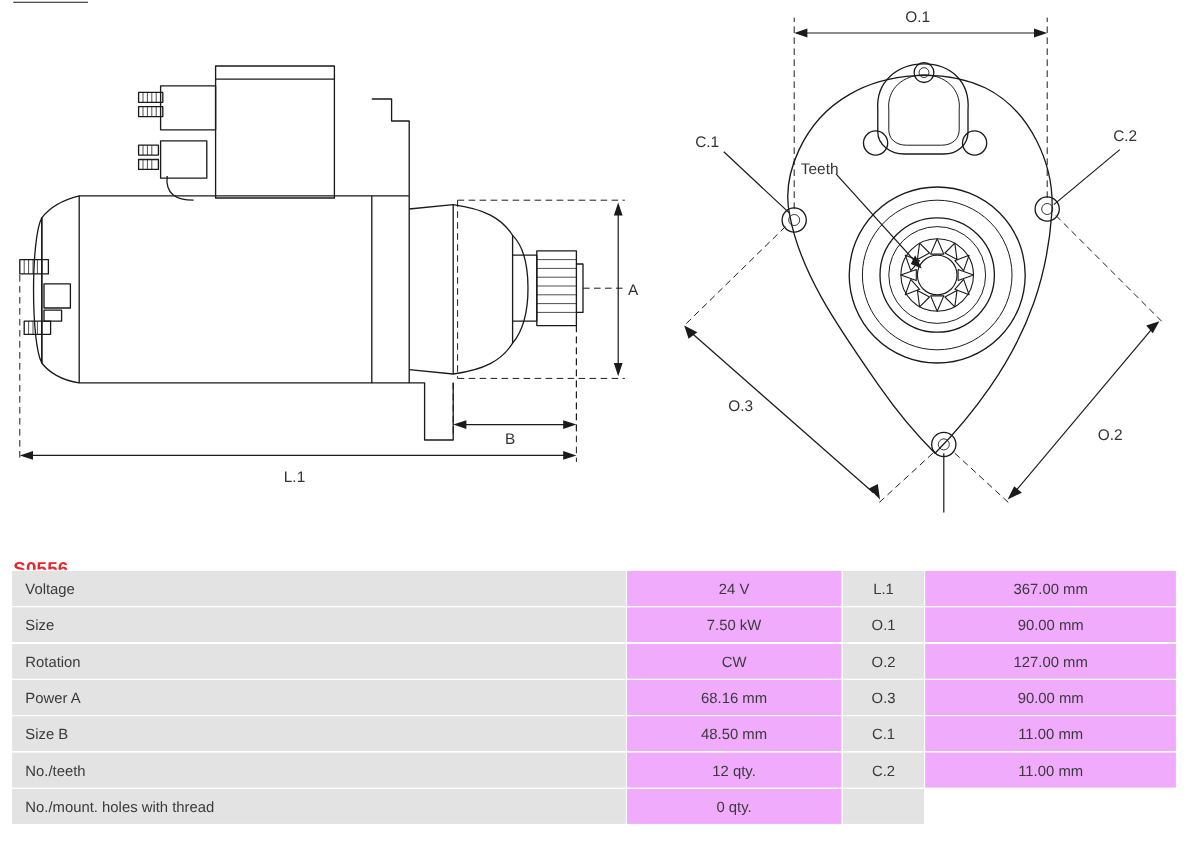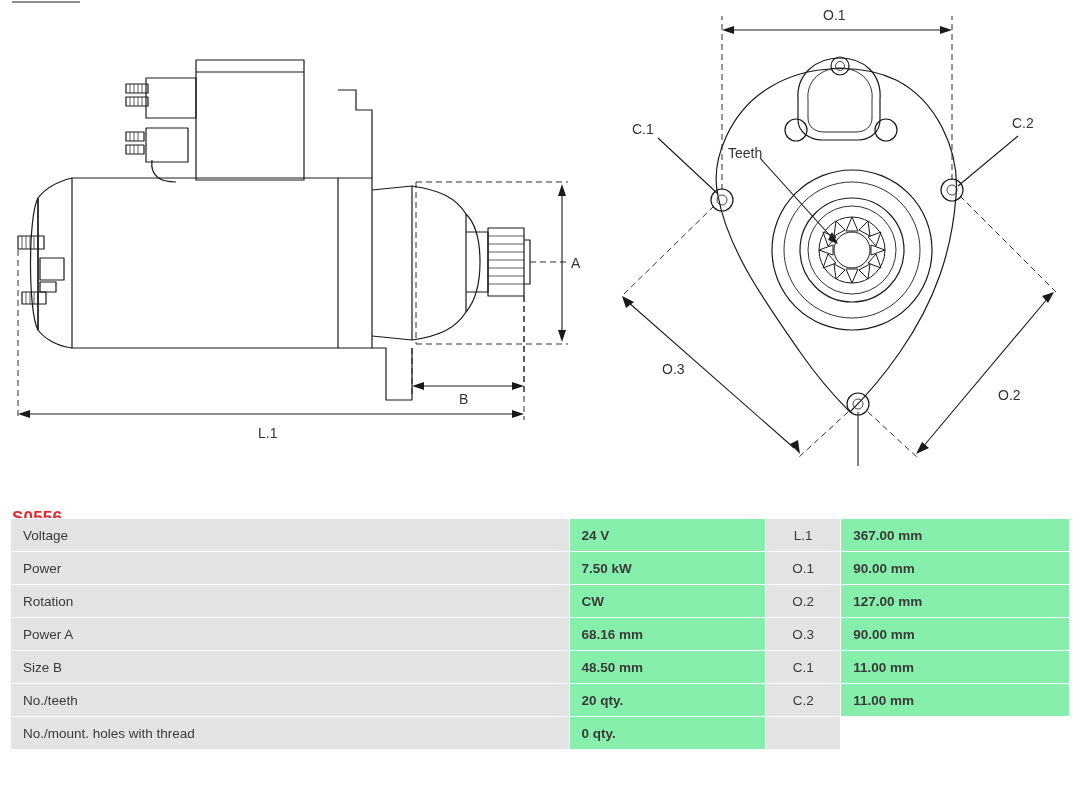--- a/index.html
+++ b/index.html
@@ -70,23 +70,22 @@
   .spec-table td {
     border: 1px solid #ffffff;
     height: 32px;
     padding: 0 12px;
     background: #e3e3e3;
     color: #3a3a3a;
     white-space: nowrap;
     overflow: hidden;
   }
   .spec-table td.val {
-    background: #86efac;
-    text-align: left;
-    font-weight: bold;
+    background: #f0abfc;
+    text-align: center;
   }
   .spec-table td.lbl {
   }
   .spec-table td.key2 {
     text-align: center;
     width: 75px;
   }
   .spec-table td.empty {
     background: #e3e3e3;
   }
@@ -263,21 +262,21 @@
         <col class="col-val2">
     </colgroup>
     <tbody>
       <tr>
         <td class="lbl">Voltage</td>
         <td class="val">24 V</td>
         <td class="key2">L.1</td>
         <td class="val">367.00 mm</td>
       </tr>
       <tr>
-        <td class="lbl">Power</td>
+        <td class="lbl">Size</td>
         <td class="val">7.50 kW</td>
         <td class="key2">O.1</td>
         <td class="val">90.00 mm</td>
       </tr>
       <tr>
         <td class="lbl">Rotation</td>
         <td class="val">CW</td>
         <td class="key2">O.2</td>
         <td class="val">127.00 mm</td>
       </tr>
@@ -288,21 +287,21 @@
         <td class="val">90.00 mm</td>
       </tr>
       <tr>
         <td class="lbl">Size B</td>
         <td class="val">48.50 mm</td>
         <td class="key2">C.1</td>
         <td class="val">11.00 mm</td>
       </tr>
       <tr>
         <td class="lbl">No./teeth</td>
-        <td class="val">20 qty.</td>
+        <td class="val">12 qty.</td>
         <td class="key2">C.2</td>
         <td class="val">11.00 mm</td>
       </tr>
       <tr>
         <td class="lbl">No./mount. holes with thread</td>
         <td class="val">0 qty.</td>
         <td class="key2 empty"></td>
         <td class="empty-white"></td>
       </tr>
     </tbody>

